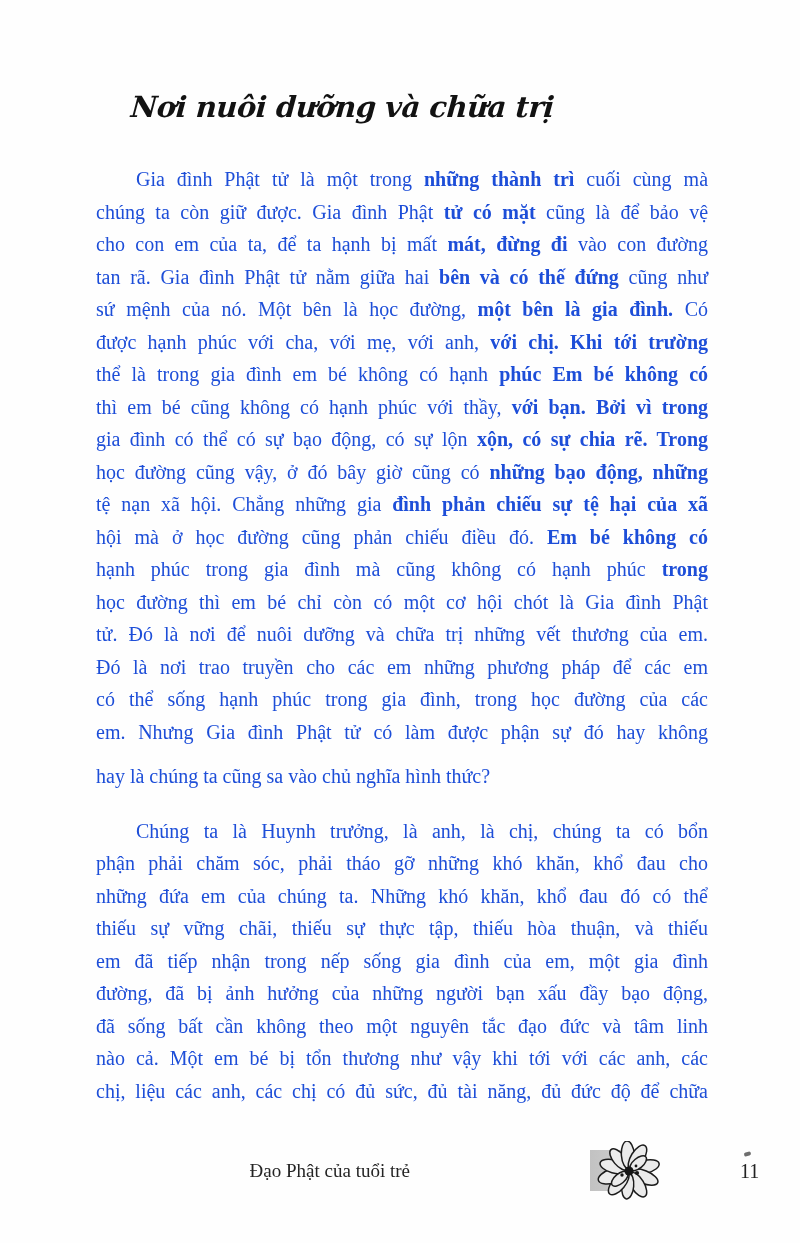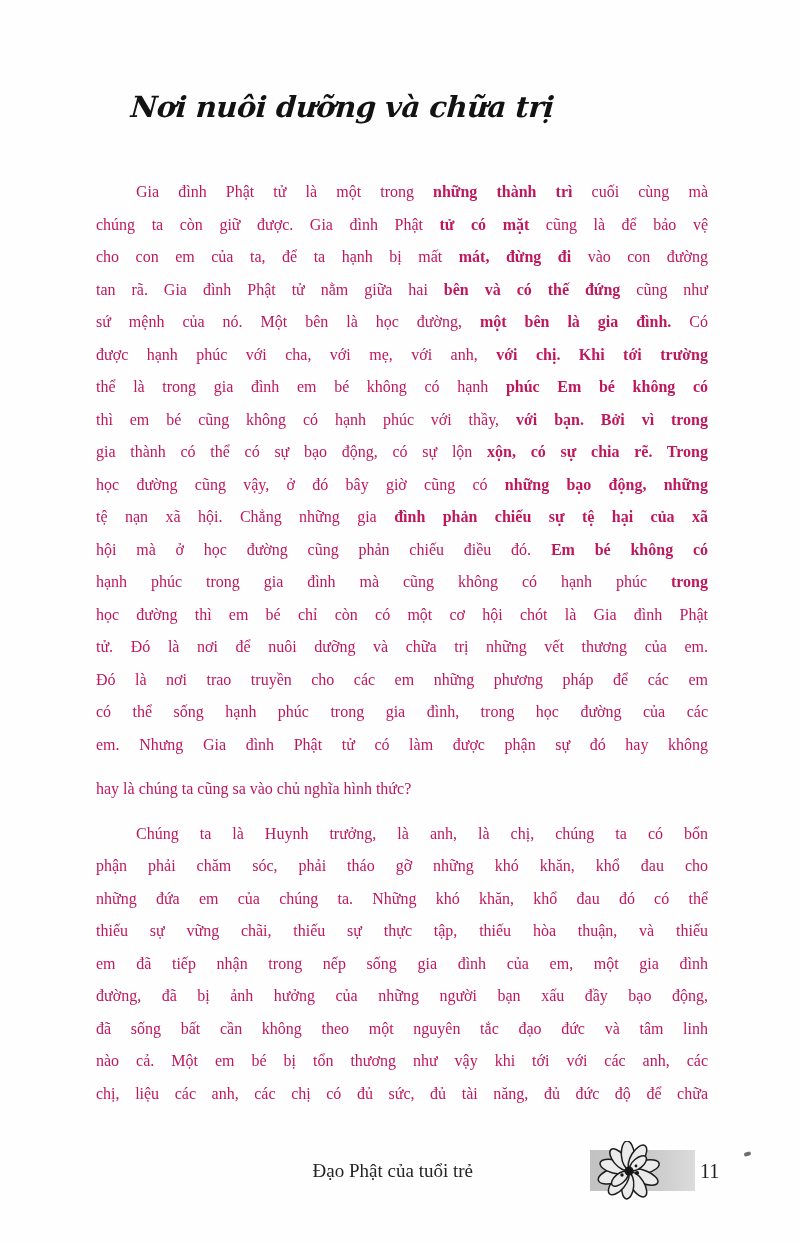--- a/index.html
+++ b/index.html
@@ -2,36 +2,36 @@
 <html><head>
 <meta charset="utf-8">
 <style>
   html,body{margin:0;padding:0;background:#ffffff;}
   .page{position:relative;width:800px;height:1243px;background:#fefefe;overflow:hidden;
         font-family:"Liberation Serif","DejaVu Serif",serif;color:#1c1c1c;}
   .chapter-title{position:absolute;left:131px;top:86px;margin:0;
         font-family:"DejaVu Serif","Liberation Serif",serif;
         font-style:italic;font-weight:700;font-size:29px;line-height:42px;
         letter-spacing:-0.5px;color:#121212;transform:skewX(-4deg);}
-  .body-text{position:absolute;left:96px;top:176px;width:612px;
-        font-size:16px;line-height:32.5px;color:#be185d;}
+  .body-text{position:absolute;left:96px;top:163px;width:612px;
+        font-size:20px;line-height:32.5px;color:#1d4ed8;}
   .para{margin:0;}
-  .para + .para{margin-top:12px;}
+  .para + .para{margin-top:22px;}
   .line{text-align:justify;text-align-last:justify;white-space:normal;}
   .line.first{text-indent:40px;}
   .line.nojust{text-align-last:left;margin-top:12px;}
   .b{font-weight:700;}
-  .footer{position:absolute;left:0;top:1147px;width:695px;height:47px;}
+  .footer{position:absolute;left:0;top:1147px;width:632px;height:47px;}
   .footer-bar{position:absolute;left:590px;right:0;top:3px;bottom:3px;
         background:linear-gradient(90deg,#c2c2c2 0%,#c8c8c8 50%,#d2d2d2 78%,#dbdbdb 100%);}
   .bar-speck{position:absolute;left:744px;top:5px;width:7px;height:4px;background:#4a4a4a;
         border-radius:2px;transform:rotate(-15deg);opacity:.8;}
   .book-title{position:absolute;right:222px;top:50%;transform:translateY(-50%);
         font-size:19px;color:#242424;white-space:nowrap;}
-  .page-number{position:absolute;left:700px;top:50%;transform:translateY(-50%);
+  .page-number{position:absolute;left:740px;top:50%;transform:translateY(-50%);
         font-size:20px;color:#222;}
   .lotus{position:absolute;left:592px;top:-6px;}
 </style>
 </head>
 <body>
 
 <div class="page">
 
   <h1 class="chapter-title">Nơi nuôi dưỡng và chữa trị</h1>
 
@@ -39,21 +39,21 @@
     <div id="paragraphs">
         <div class="para">
           <div class="line first"><span>Gia đình Phật tử là một trong </span><span class="b">những thành trì</span><span> cuối cùng mà</span></div>
           <div class="line"><span>chúng ta còn giữ được. Gia đình Phật </span><span class="b">tử có mặt</span><span> cũng là để bảo vệ</span></div>
           <div class="line"><span>cho con em của ta, để ta hạnh bị mất </span><span class="b">mát, đừng đi</span><span> vào con đường</span></div>
           <div class="line"><span>tan rã. Gia đình Phật tử nằm giữa hai </span><span class="b">bên và có thế đứng</span><span> cũng như</span></div>
           <div class="line"><span>sứ mệnh của nó. Một bên là học đường, </span><span class="b">một bên là gia đình.</span><span> Có</span></div>
           <div class="line"><span>được hạnh phúc với cha, với mẹ, với anh, </span><span class="b">với chị. Khi tới trường</span></div>
           <div class="line"><span>thể là trong gia đình em bé không có hạnh </span><span class="b">phúc Em bé không có</span></div>
           <div class="line"><span>thì em bé cũng không có hạnh phúc với thầy, </span><span class="b">với bạn. Bởi vì trong</span></div>
-          <div class="line"><span>gia thành có thể có sự bạo động, có sự lộn </span><span class="b">xộn, có sự chia rẽ. Trong</span></div>
+          <div class="line"><span>gia đình có thể có sự bạo động, có sự lộn </span><span class="b">xộn, có sự chia rẽ. Trong</span></div>
           <div class="line"><span>học đường cũng vậy, ở đó bây giờ cũng có </span><span class="b">những bạo động, những</span></div>
           <div class="line"><span>tệ nạn xã hội. Chẳng những gia </span><span class="b">đình phản chiếu sự tệ hại của xã</span></div>
           <div class="line"><span>hội mà ở học đường cũng phản chiếu điều đó. </span><span class="b">Em bé không có</span></div>
           <div class="line"><span>hạnh phúc trong gia đình mà cũng không có hạnh phúc </span><span class="b">trong</span></div>
           <div class="line"><span>học đường thì em bé chỉ còn có một cơ hội chót là Gia đình Phật</span></div>
           <div class="line"><span>tử. Đó là nơi để nuôi dưỡng và chữa trị những vết thương của em.</span></div>
           <div class="line"><span>Đó là nơi trao truyền cho các em những phương pháp để các em</span></div>
           <div class="line"><span>có thể sống hạnh phúc trong gia đình, trong học đường của các</span></div>
           <div class="line"><span>em. Nhưng Gia đình Phật tử có làm được phận sự đó hay không</span></div>
           <div class="line nojust"><span>hay là chúng ta cũng sa vào chủ nghĩa hình thức?</span></div>

